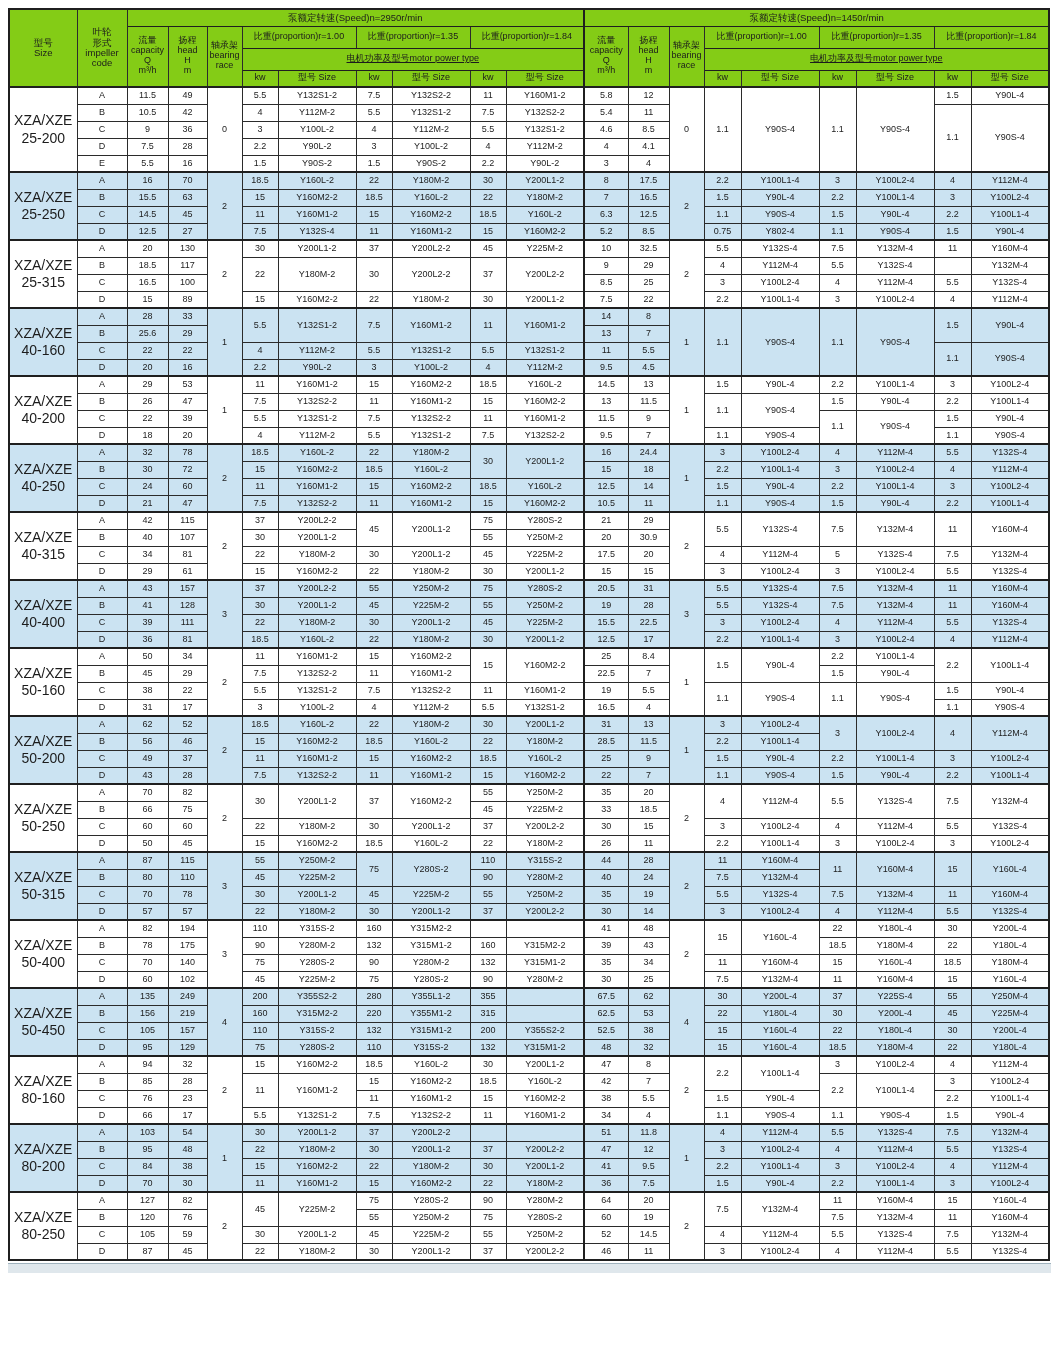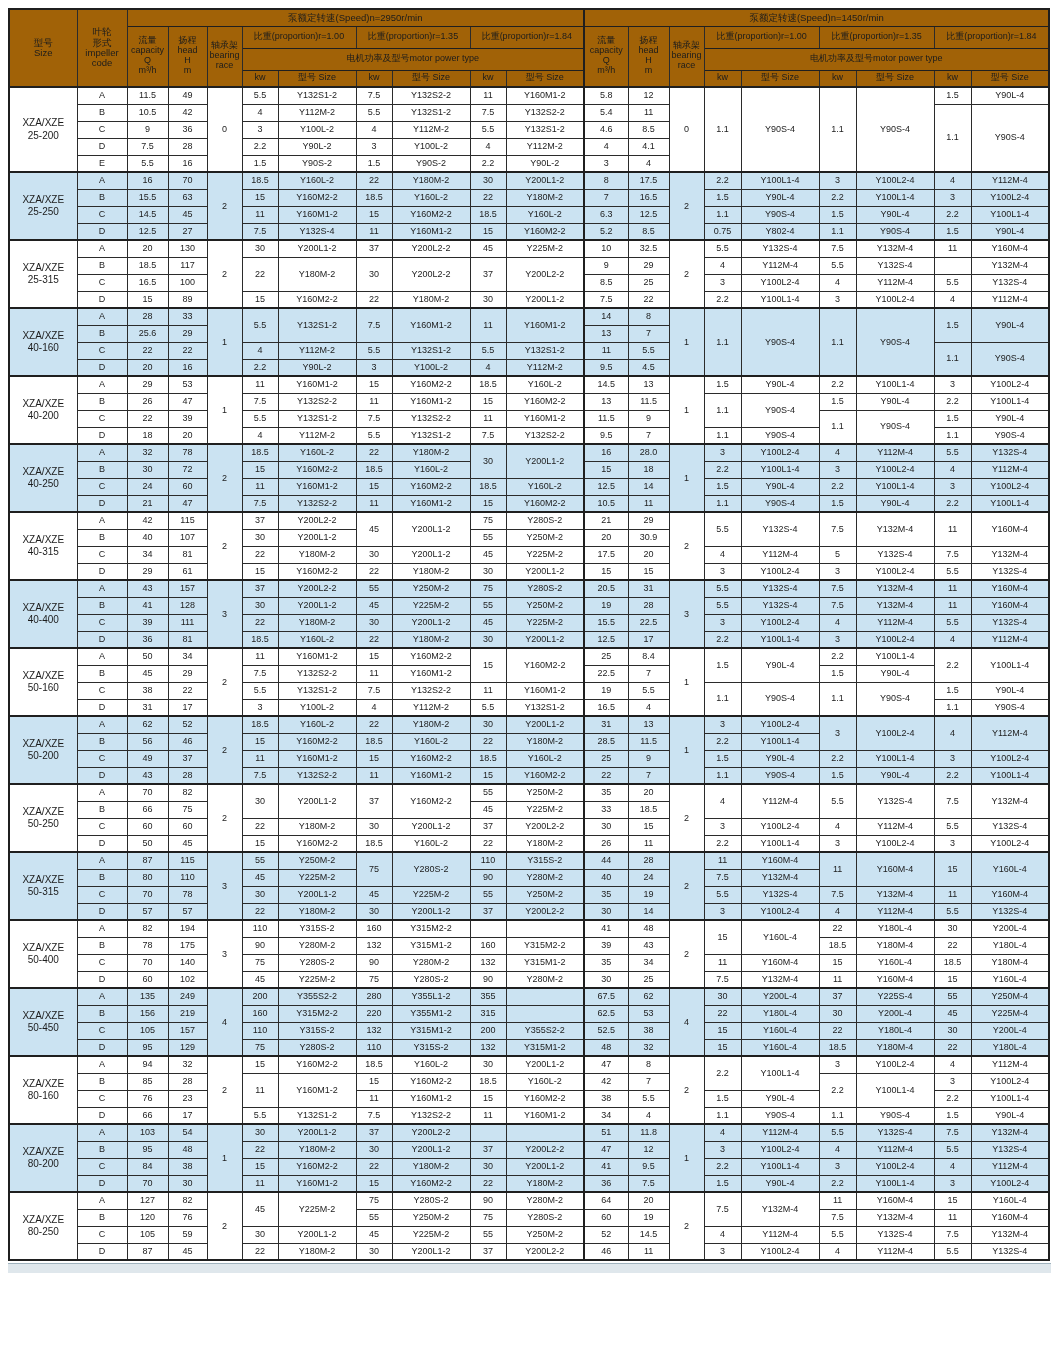--- a/index.html
+++ b/index.html
@@ -9,28 +9,28 @@
   table.spec { border-collapse:collapse; table-layout:fixed; width:1041px; border:2px solid #1f1f1f; }
   th, td {
     border:1px solid var(--border,#2b2b2b);
     font-size:9px; text-align:center; vertical-align:middle;
     padding:0 1px; overflow:hidden; white-space:pre-line; line-height:1.1;
     font-weight:normal;
   }
   thead th { border-bottom-color:#1f1f1f; }
   tr.h1 th { height:17px; font-size:9.5px; }
   tr.h2 th { height:22px; }
-  tr.h3 th { height:22px; }
+  tr.h3 th { height:22px;text-decoration:underline; }
   tr.h4 th { height:17px;margin-top:12px; }
   tbody td { height:17px; line-height:15px; }
   tr.grp-first td { border-top:2px solid #1f1f1f; }
   tr.shaded td { background:var(--shade,#cbe3f2); }
-  td.model { font-size:10px; line-height:1.25; }
+  td.model { font-size:14px; line-height:1.25; }
   .divL { border-left:2px solid #1f1f1f; }
-  thead th { background:#a16207; }
+  thead th { background:#84cc16; }
   .bottom-strip { height:10px; background:#dfe7ec; border-top:1px solid #9fb2bd; margin-top:2px; }
 </style>
 </head>
 <body>
 
 <div class="page">
   <table class="spec">
     <colgroup>
       <col style="width:68px">
         <col style="width:50px">
@@ -486,21 +486,21 @@
           <td>32</td>
           <td>78</td>
           <td rowspan="4">2</td>
           <td>18.5</td>
           <td>Y160L-2</td>
           <td>22</td>
           <td>Y180M-2</td>
           <td rowspan="2">30</td>
           <td rowspan="2">Y200L1-2</td>
           <td class="divL">16</td>
-          <td>28.0</td>
+          <td>24.4</td>
           <td rowspan="4">1</td>
           <td>3</td>
           <td>Y100L2-4</td>
           <td>4</td>
           <td>Y112M-4</td>
           <td>5.5</td>
           <td>Y132S-4</td>
         </tr>
         <tr class="shaded ">
           <td>B</td>

